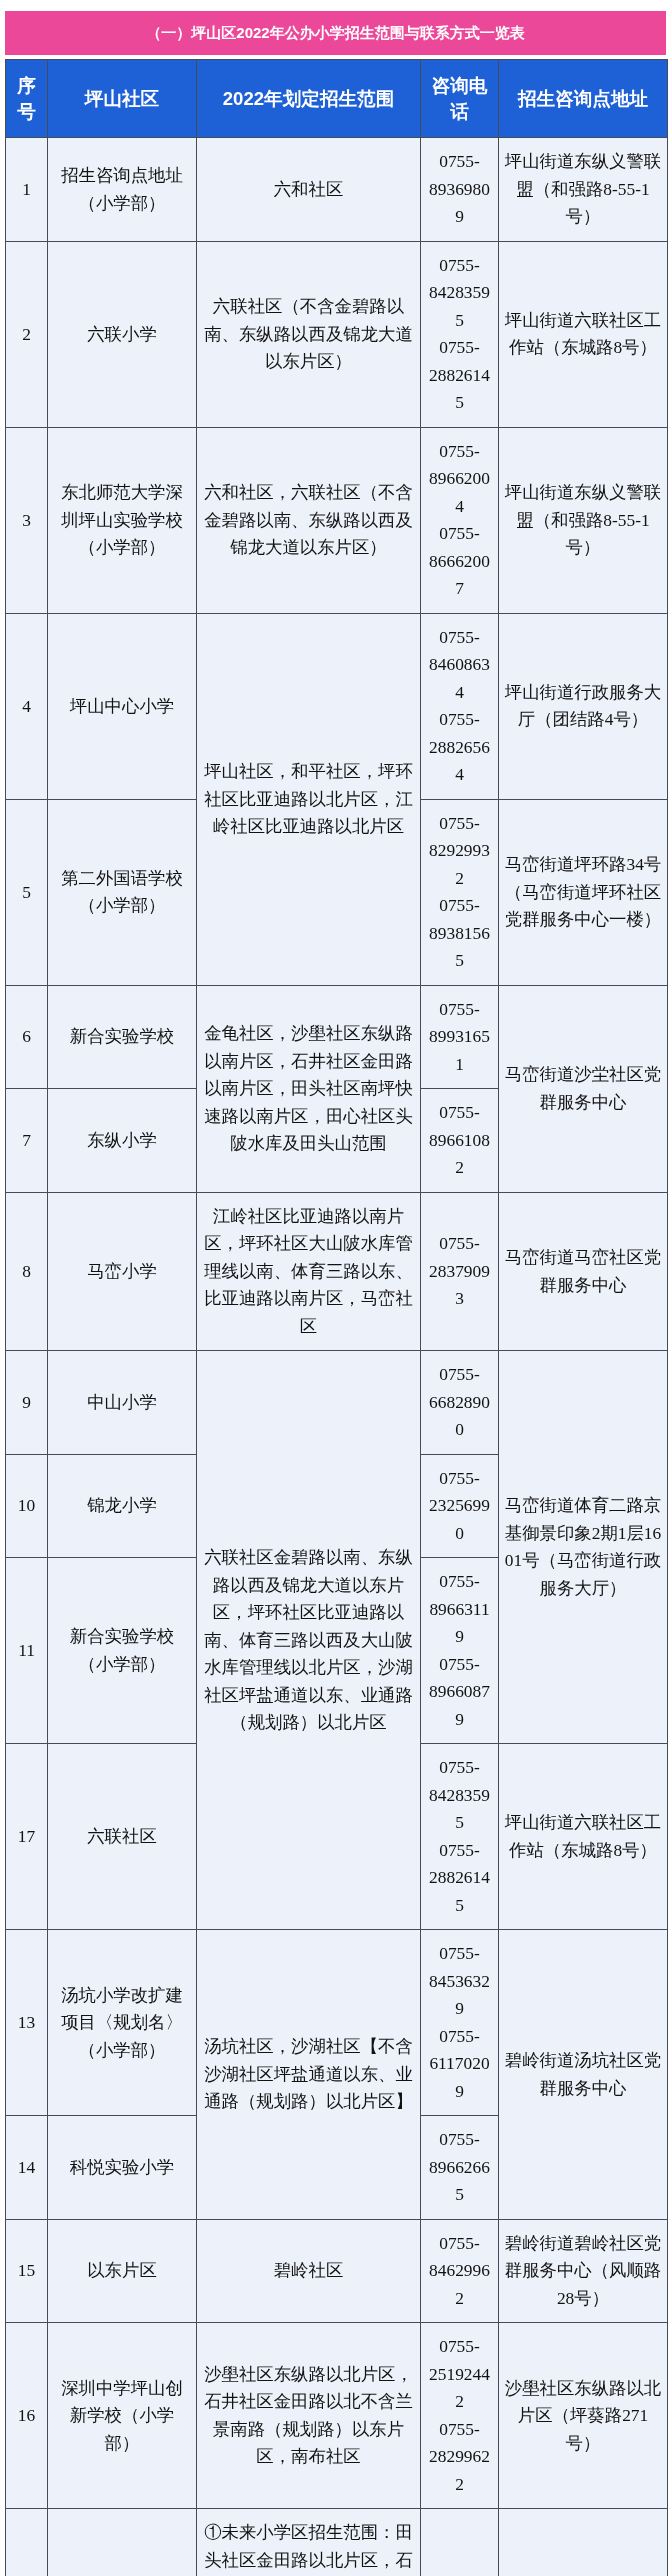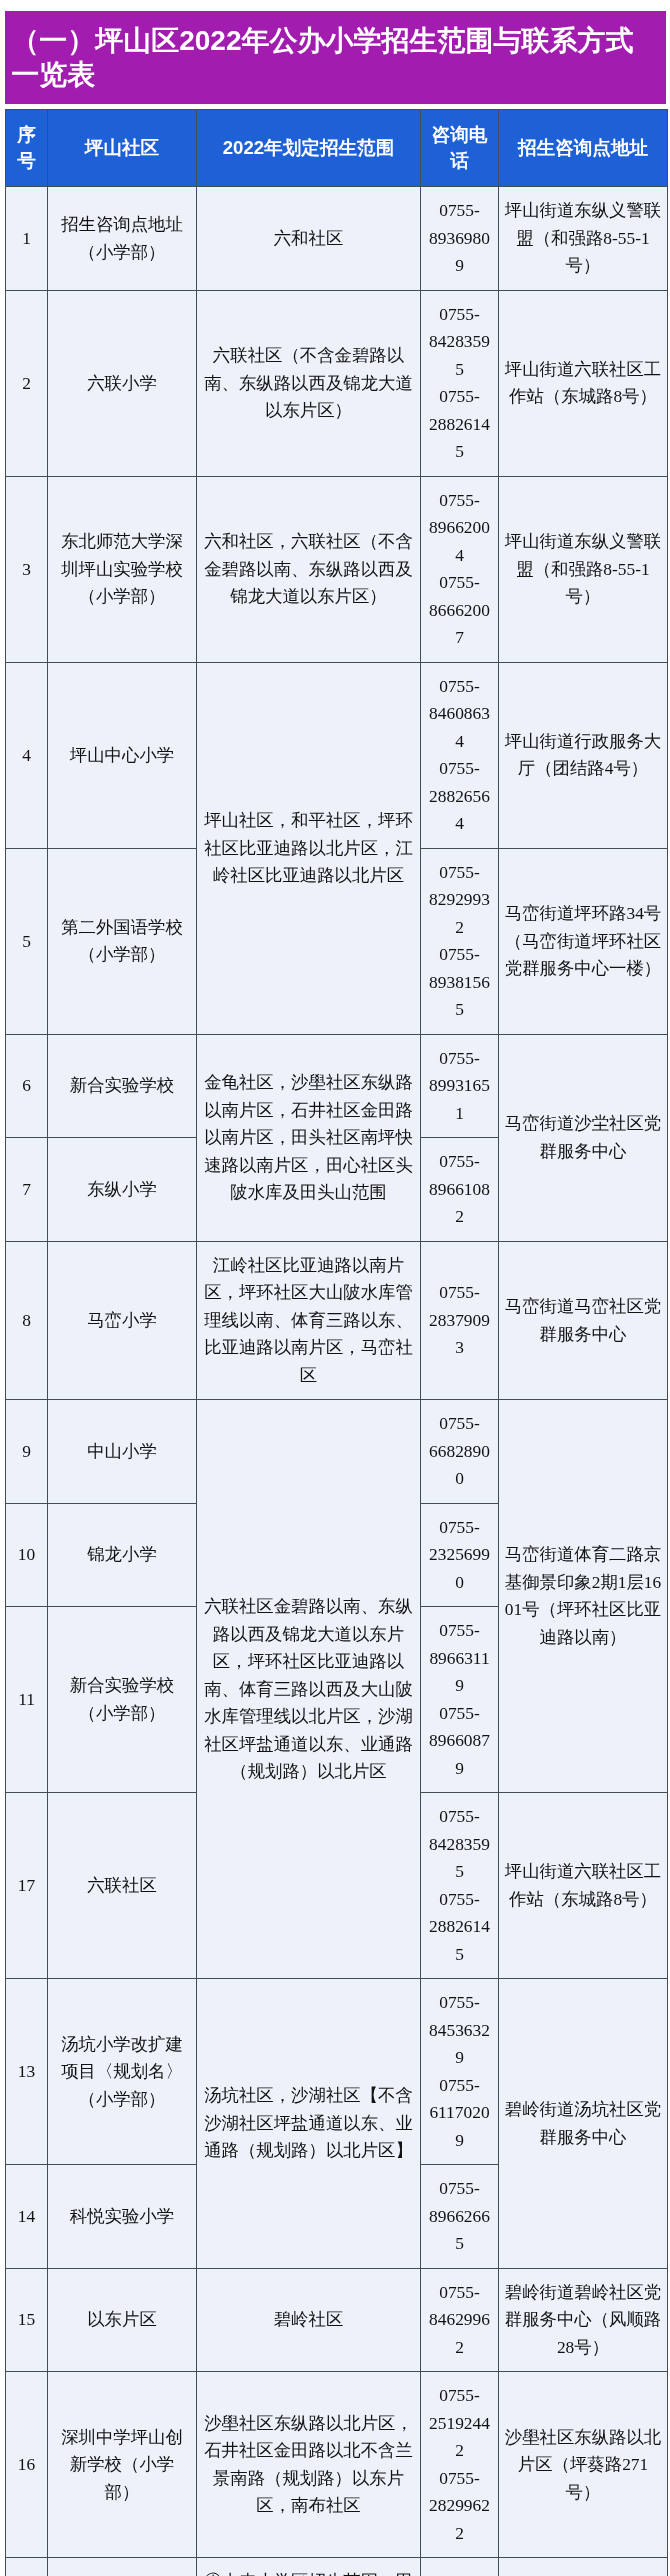--- a/index.html
+++ b/index.html
@@ -9,25 +9,26 @@
     font-family: "Liberation Serif", serif;
     color: #121212;
   }
   .page {
     width: 671px;
     box-sizing: border-box;
     padding: 11.2px 5px 6.2px 5px;
     background: #ffffff;
   }
   .title-band {
-    background: #a21caf;
+    background: #ec4899;
     color: #ffffff;
+    text-align: center;
     font-family: "Liberation Sans", sans-serif;
     font-weight: bold;
-    font-size: 28px;
+    font-size: 15px;
     line-height: 1.2;
     padding: 13px 6.2px;
     margin-bottom: 4.3px;
   }
   table.enroll {
     width: 100%;
     border-collapse: collapse;
     table-layout: fixed;
   }
   table.enroll th {
@@ -152,21 +153,21 @@
           <td class="cell-phone">0755-
 28379093</td>
           <td class="cell-address">马峦街道马峦社区党群服务中心</td>
         </tr>
         <tr>
           <td class="cell-no">9</td>
           <td class="cell-school">中山小学</td>
           <td class="cell-range" rowspan="4">六联社区金碧路以南、东纵路以西及锦龙大道以东片区，坪环社区比亚迪路以南、体育三路以西及大山陂水库管理线以北片区，沙湖社区坪盐通道以东、业通路（规划路）以北片区</td>
           <td class="cell-phone">0755-
 66828900</td>
-          <td class="cell-address" rowspan="3">马峦街道体育二路京基御景印象2期1层1601号（坪环社区比亚迪路以南）</td>
+          <td class="cell-address" rowspan="3">马峦街道体育二路京基御景印象2期1层1601号（马峦街道行政服务大厅）</td>
         </tr>
         <tr>
           <td class="cell-no">10</td>
           <td class="cell-school">锦龙小学</td>
           <td class="cell-phone">0755-
 23256990</td>
         </tr>
         <tr>
           <td class="cell-no">11</td>
           <td class="cell-school">新合实验学校（小学部）</td>

